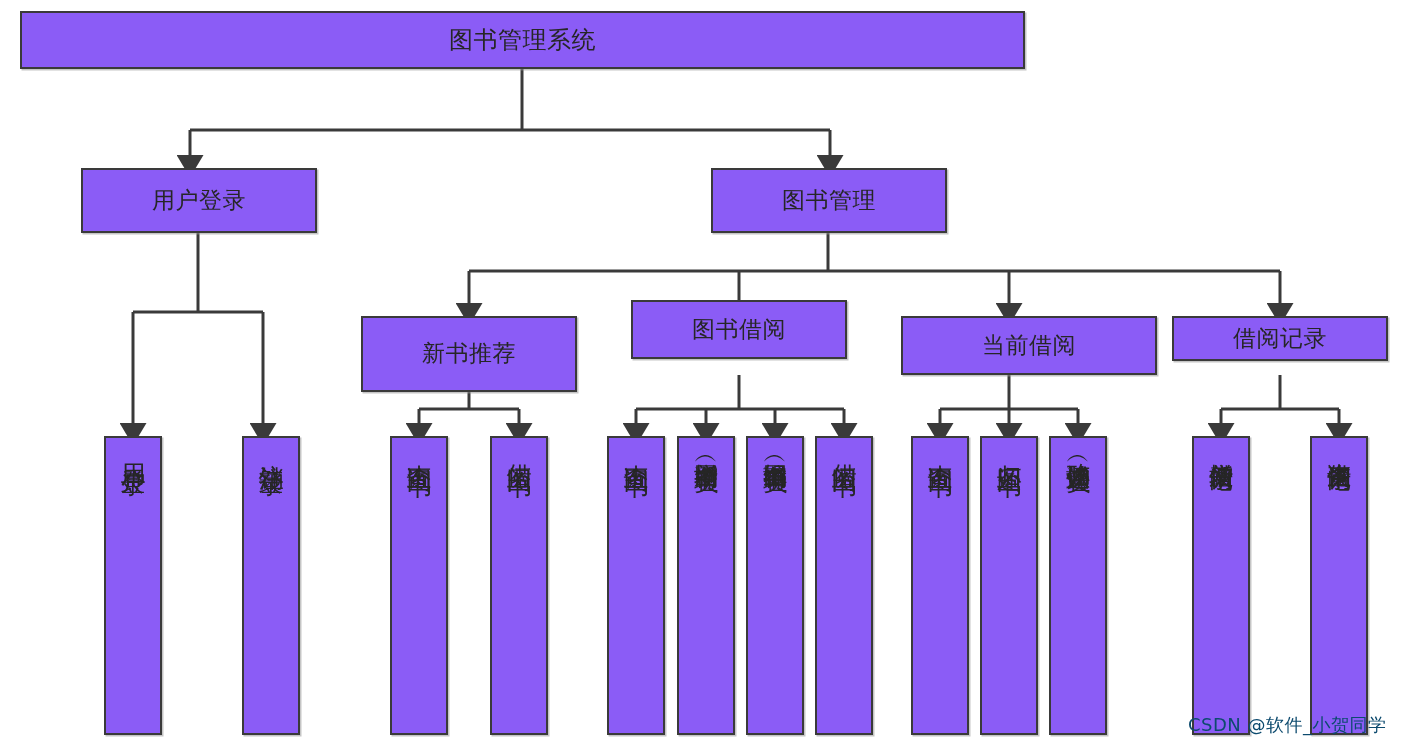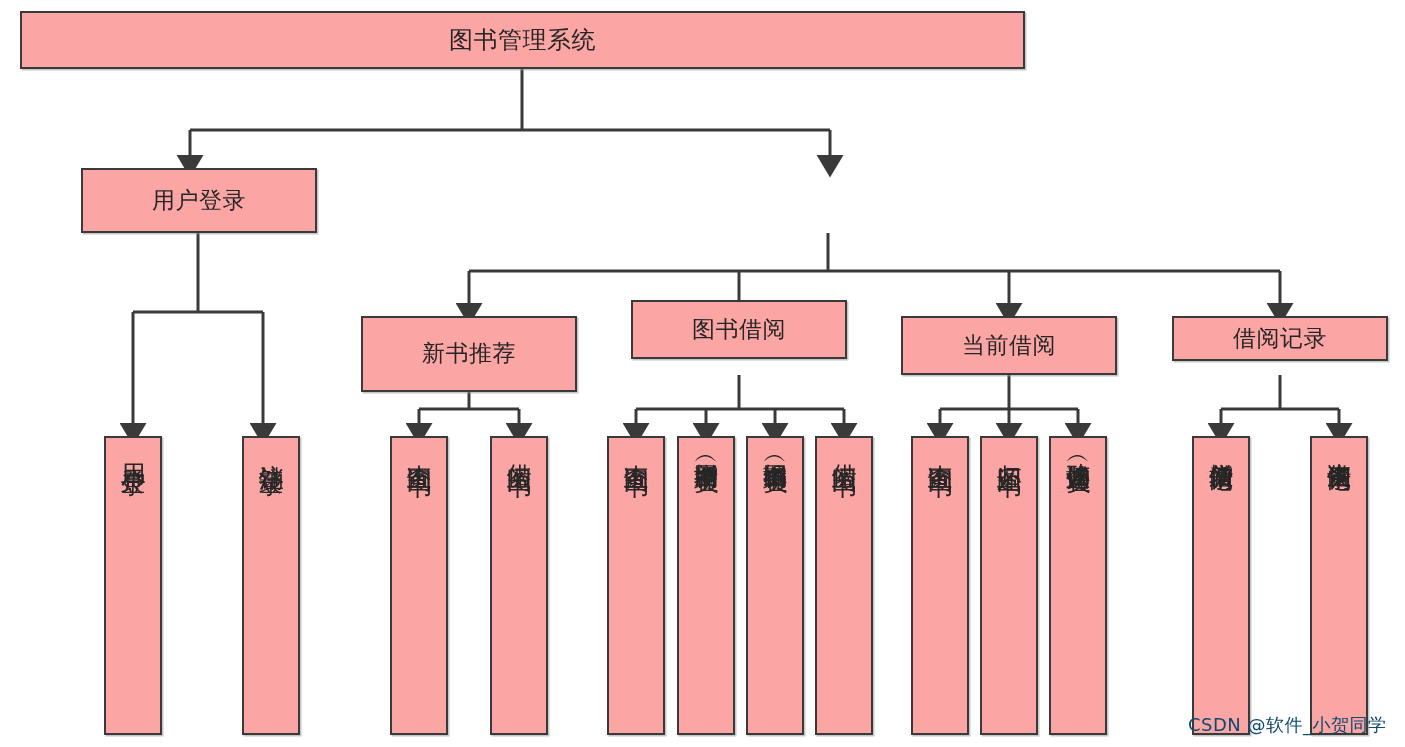--- a/index.html
+++ b/index.html
@@ -18,21 +18,21 @@
   #wires {
     position: absolute;
     left: 0; top: 0;
     width: 1405px;
     height: 747px;
   }
   .node {
     position: absolute;
     box-sizing: border-box;
     border: 2.5px solid #3a3a3a;
-    background: #fca5a5;
+    background: #8b5cf6;
     box-shadow: 1.5px 1.5px 0 rgba(150,150,150,0.55);
     display: flex;
     align-items: center;
     justify-content: center;
   }
   .node .lbl {
     color: #262626;
     letter-spacing: 0.5px;
     white-space: nowrap;
     text-align: center;
@@ -127,28 +127,31 @@
     </g>
   </svg>
 
   <div class="node h root" style="left:20px;top:11px;width:1005px;height:58px;">
     <span class="lbl">图书管理系统</span>
   </div>
 
   <div class="node h" style="left:81px;top:168px;width:236px;height:65px;">
     <span class="lbl">用户登录</span>
   </div>
+  <div class="node h" style="left:711px;top:168px;width:236px;height:65px;">
+    <span class="lbl">图书管理</span>
+  </div>
 
   <div class="node h" style="left:361px;top:316px;width:216px;height:76px;">
     <span class="lbl">新书推荐</span>
   </div>
   <div class="node h" style="left:631px;top:300px;width:216px;height:59px;">
     <span class="lbl">图书借阅</span>
   </div>
-  <div class="node h" style="left:901px;top:316px;width:216px;height:59px;">
+  <div class="node h" style="left:901px;top:316px;width:256px;height:59px;">
     <span class="lbl">当前借阅</span>
   </div>
   <div class="node h" style="left:1172px;top:316px;width:216px;height:45px;">
     <span class="lbl">借阅记录</span>
   </div>
 
   <div class="node v" style="left:104px;top:436px;width:58px;height:299px;">
     <span class="lbl">用户登录</span>
   </div>
   <div class="node v" style="left:242px;top:436px;width:58px;height:299px;">

